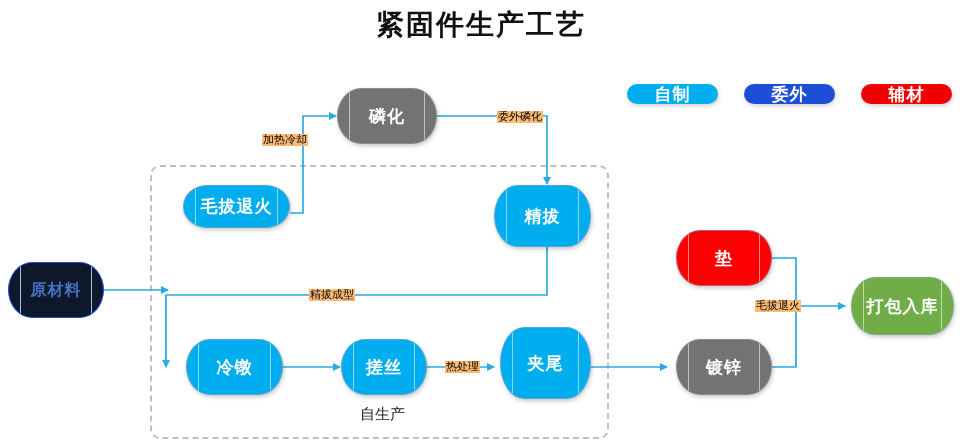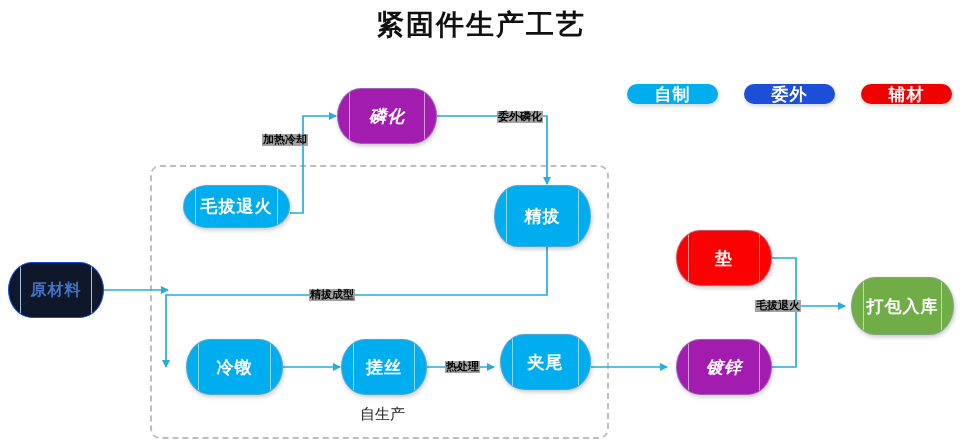--- a/index.html
+++ b/index.html
@@ -43,21 +43,21 @@
   .node .lbl{position:relative;z-index:3;line-height:1;}
   
   .node:before,.node:after{
     content:"";position:absolute;top:0;bottom:0;width:1px;
     background:rgba(255,255,255,.55);z-index:2;
   }
   .node:before{left:11px;}
   .node:after{right:11px;}
 
   .n-blue   {background:#00AEEF;}
-  .n-yellow {background:#a21caf;font-style:italic;}
+  .n-yellow {background:#737373;}
   .n-red    {background:#FB0102;}
   .n-green  {background:#70AD47;}
   .n-white  {background:#0f172a;color:#4472C4;border:1px solid #1d4ed8;box-shadow:none;}
   .n-white:before,.n-white:after{background:#9DC3E6;}
 
   
   .pill{
     position:absolute;height:20px;
     border-radius:16px;
     display:flex;align-items:center;justify-content:center;
@@ -80,23 +80,23 @@
     position:absolute;
     font-family:"DejaVu Sans","Liberation Sans",sans-serif;
     font-size:15px;color:#222;
     white-space:nowrap;
   }
 
   
   .elabel{
     position:absolute;
     font-family:"DejaVu Sans","Liberation Sans",sans-serif;
-    font-size:11px;font-weight:700;color:#000;
+    font-size:11px;font-weight:400;color:#000;
     white-space:nowrap;
-    background:#a3a3a3;
+    background:#fdba74;
     padding:0 1px;
     line-height:12px;
     letter-spacing:0px;
   }
 </style>
 </head>
 <body>
 
 <div id="stage">
 
@@ -156,21 +156,21 @@
   </div>
 
   <div class="node n-blue" style="left:186px;top:339px;width:97px;height:56px;">
     <span class="lbl">冷镦</span>
   </div>
 
   <div class="node n-blue" style="left:341px;top:339px;width:86px;height:56px;">
     <span class="lbl">搓丝</span>
   </div>
 
-  <div class="node n-blue" style="left:500px;top:334px;width:91px;height:56px;text-align:center;">
+  <div class="node n-blue" style="left:500px;top:327px;width:91px;height:72px;text-align:center;">
     <span class="lbl">夹尾</span>
   </div>
 
   <div class="node n-red" style="left:676px;top:230px;width:96px;height:56px;">
     <span class="lbl">垫</span>
   </div>
 
   <div class="node n-yellow" style="left:676px;top:339px;width:96px;height:56px;">
     <span class="lbl">镀锌</span>
   </div>

